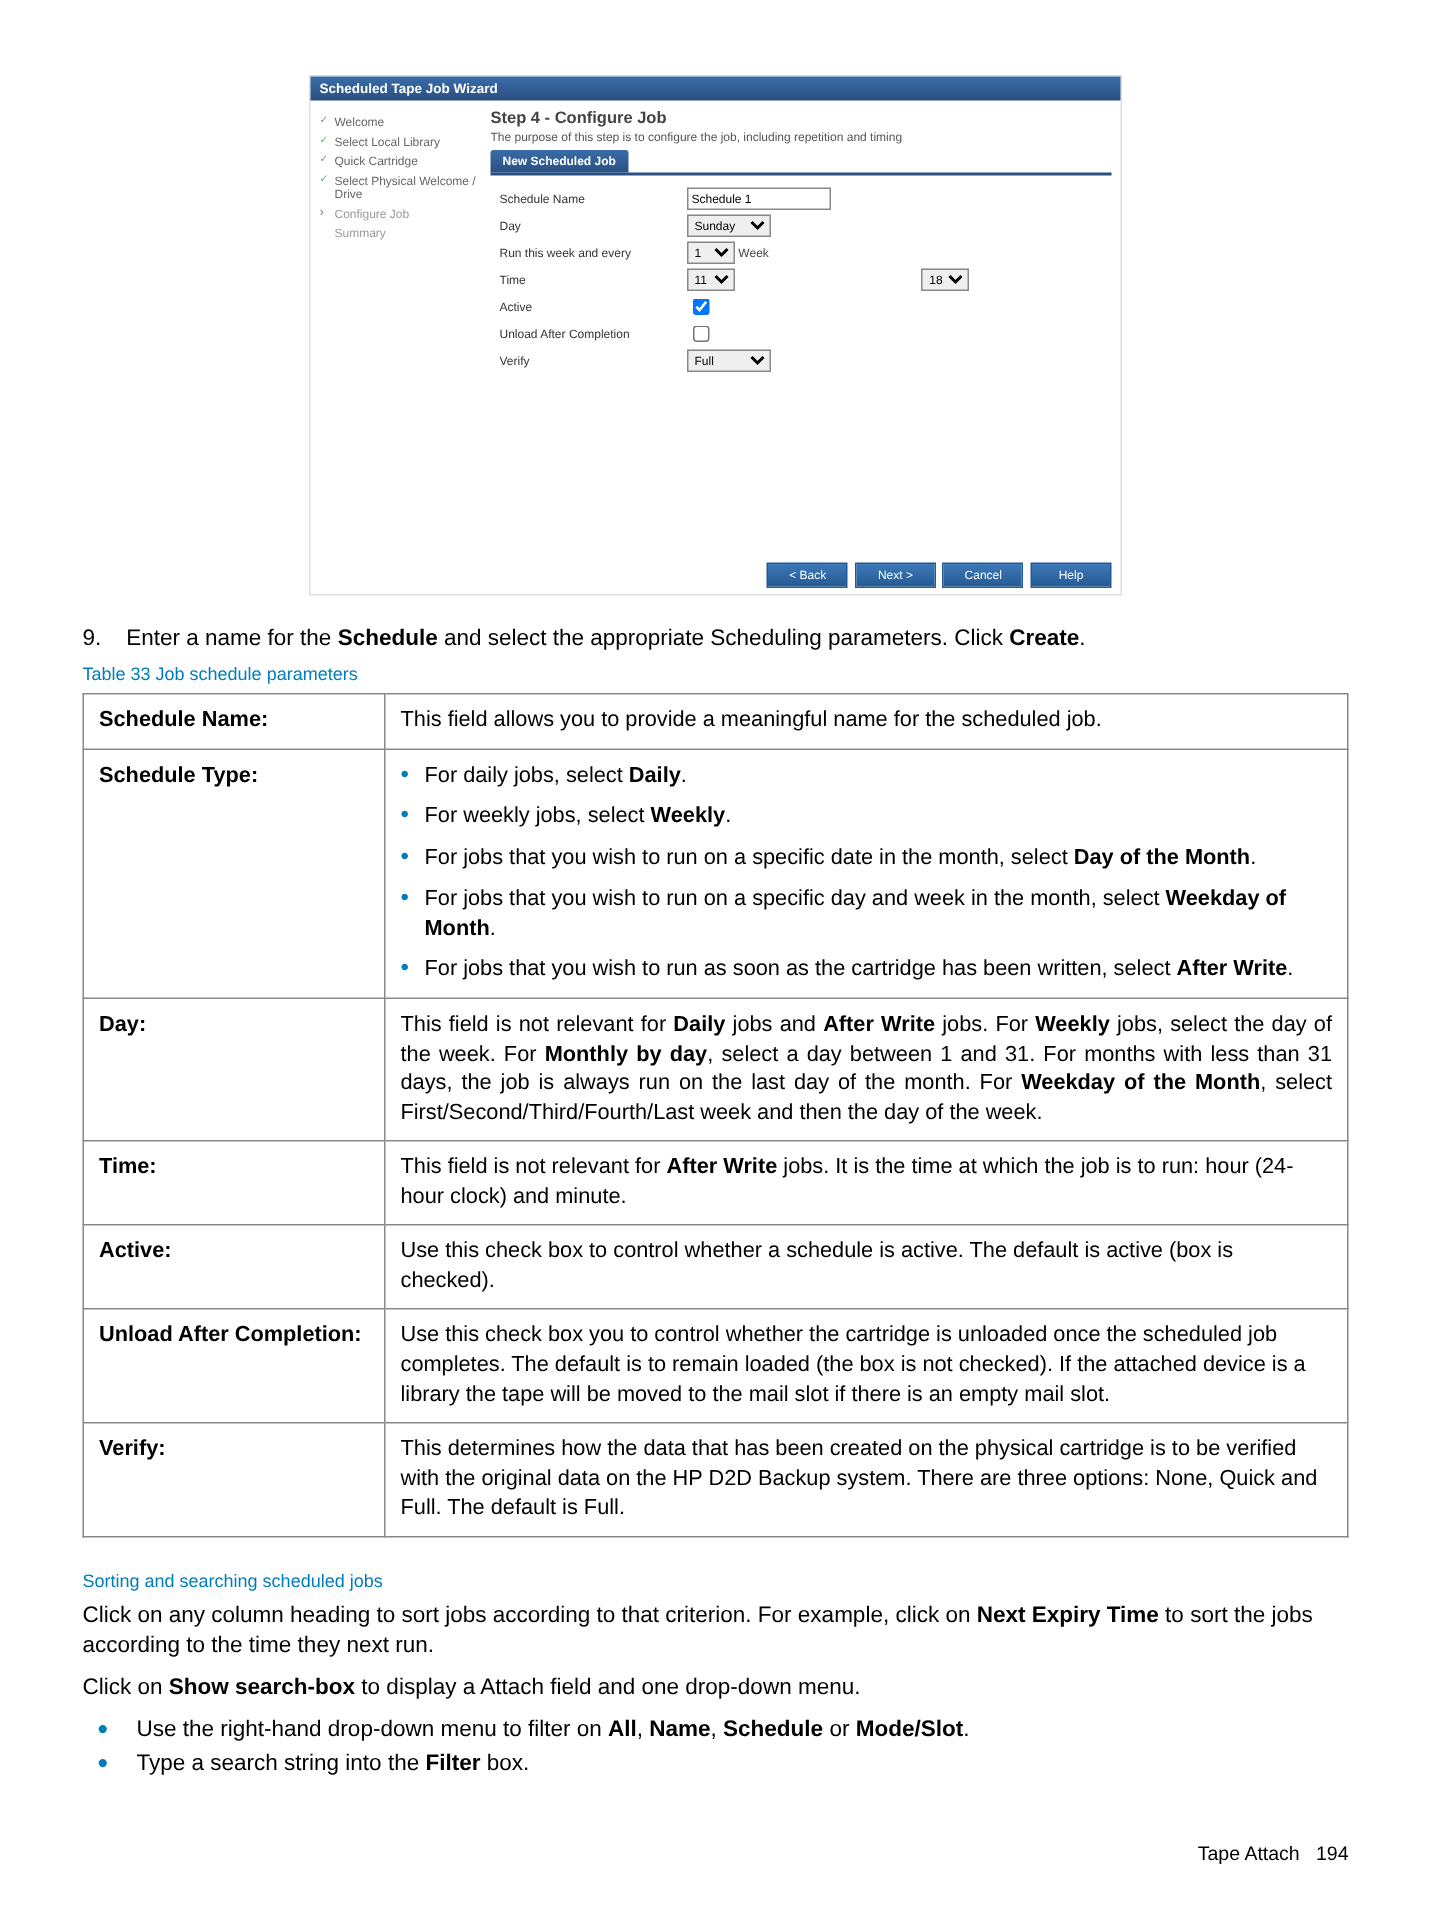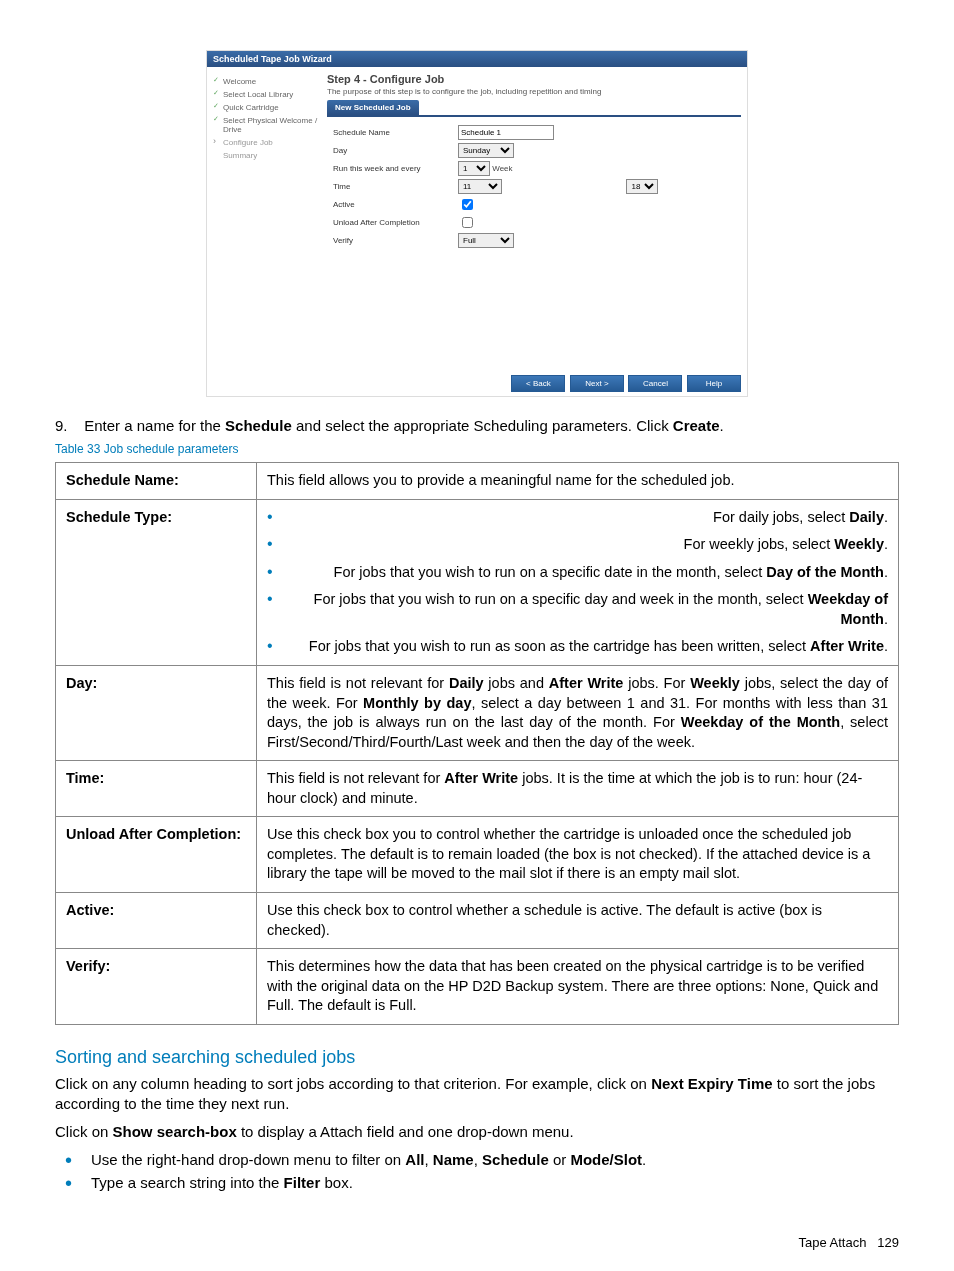--- a/index.html
+++ b/index.html
@@ -127,33 +127,33 @@
     padding: 8px 10px;
     vertical-align: top;
     text-align: left;
     line-height: 1.35;
   }
   table.params td:first-child {
     width: 180px;
     font-weight: bold;
   }
   table.params ul { margin: 0; padding-left: 0; list-style: none; }
-  table.params ul li { padding-left: 16px; position: relative; margin-bottom: 8px; text-align: right; }
+  table.params ul li { padding-left: 16px; position: relative; margin-bottom: 8px; }
   table.params ul li:last-child { margin-bottom: 0; }
   table.params ul li::before {
     content: "•";
     position: absolute;
     left: 0;
     top: 0;
     color: #007dba;
     font-size: 16px;
     line-height: 1.1;
   }
 
-  .section-h { color: #007dba; font-size: 18px; margin: 22px 0 6px 0; font-weight: normal; }
+  .section-h { color: #007dba; font-size: 12px; margin: 22px 0 6px 0; font-weight: normal; }
   .para { font-size: 15px; margin: 4px 0 8px 0; line-height: 1.35; }
 
   ul.doc-bullets { list-style: none; margin: 6px 0 0 0; padding: 0; }
   ul.doc-bullets li { position: relative; padding-left: 36px; margin-bottom: 6px; font-size: 15px; }
   ul.doc-bullets li::before {
     content: "•";
     position: absolute;
     left: 10px;
     top: -2px;
     color: #007dba;
@@ -195,21 +195,21 @@
           <div class="wf-row">
             <div class="wf-label">Run this week and every</div>
             <div class="wf-field">
               <select class="wf-select" style="width:32px"><option>1</option></select>
               <span>Week</span>
             </div>
           </div>
           <div class="wf-row">
             <div class="wf-label">Time</div>
             <div class="wf-field">
-              <select class="wf-select" style="width:44px"><option>11</option></select>
+              <select class="wf-select" style="width:32px"><option>11</option></select>
               <span style="display:inline-block;width:120px"></span>
               <select class="wf-select" style="width:32px"><option>18</option></select>
             </div>
           </div>
           <div class="wf-row">
             <div class="wf-label">Active</div>
             <div class="wf-field"><input type="checkbox" class="wf-cb" checked="" style=""></div>
           </div>
           <div class="wf-row">
             <div class="wf-label">Unload After Completion</div>
@@ -261,26 +261,26 @@
         <span>This field is not relevant for </span><span class="bold">Daily</span><span> jobs and </span><span class="bold">After Write</span><span> jobs. For </span><span class="bold">Weekly</span><span> jobs, select the day of the week. For </span><span class="bold">Monthly by day</span><span>, select a day between 1 and 31. For months with less than 31 days, the job is always run on the last day of the month. For </span><span class="bold">Weekday of the Month</span><span>, select First/Second/Third/Fourth/Last week and then the day of the week.</span>
       </td>
     </tr>
     <tr>
       <td>Time:</td>
       <td>
         <span>This field is not relevant for </span><span class="bold">After Write</span><span> jobs. It is the time at which the job is to run: hour (24-hour clock) and minute.</span>
       </td>
     </tr>
     <tr>
+      <td>Active:</td>
+      <td>Use this check box to control whether a schedule is active. The default is active (box is checked).</td>
+    </tr>
+    <tr>
       <td>Unload After Completion:</td>
       <td>Use this check box you to control whether the cartridge is unloaded once the scheduled job completes. The default is to remain loaded (the box is not checked). If the attached device is a library the tape will be moved to the mail slot if there is an empty mail slot.</td>
-    </tr>
-    <tr>
-      <td>Active:</td>
-      <td>Use this check box to control whether a schedule is active. The default is active (box is checked).</td>
     </tr>
     <tr>
       <td>Verify:</td>
       <td>This determines how the data that has been created on the physical cartridge is to be verified with the original data on the HP D2D Backup system. There are three options: None, Quick and Full. The default is Full.</td>
     </tr>
   </tbody>
     </table>
 
   <div class="section-h">Sorting and searching scheduled jobs</div>
 
@@ -294,16 +294,16 @@
   <ul class="doc-bullets">
     <li>
       <span>Use the right-hand drop-down menu to filter on </span><span class="bold">All</span><span>, </span><span class="bold">Name</span><span>, </span><span class="bold">Schedule</span><span> or </span><span class="bold">Mode/Slot</span><span>.</span>
     </li>
     <li>
       <span>Type a search string into the </span><span class="bold">Filter</span><span> box.</span>
     </li>
   </ul>
 
   <div class="footer">
-    <span>Tape Attach</span>&nbsp;&nbsp;&nbsp;<span>129</span>
+    <span>Tape Attach</span>&nbsp;&nbsp;&nbsp;<span>194</span>
   </div>
 
 </div>
 
 </body></html>

